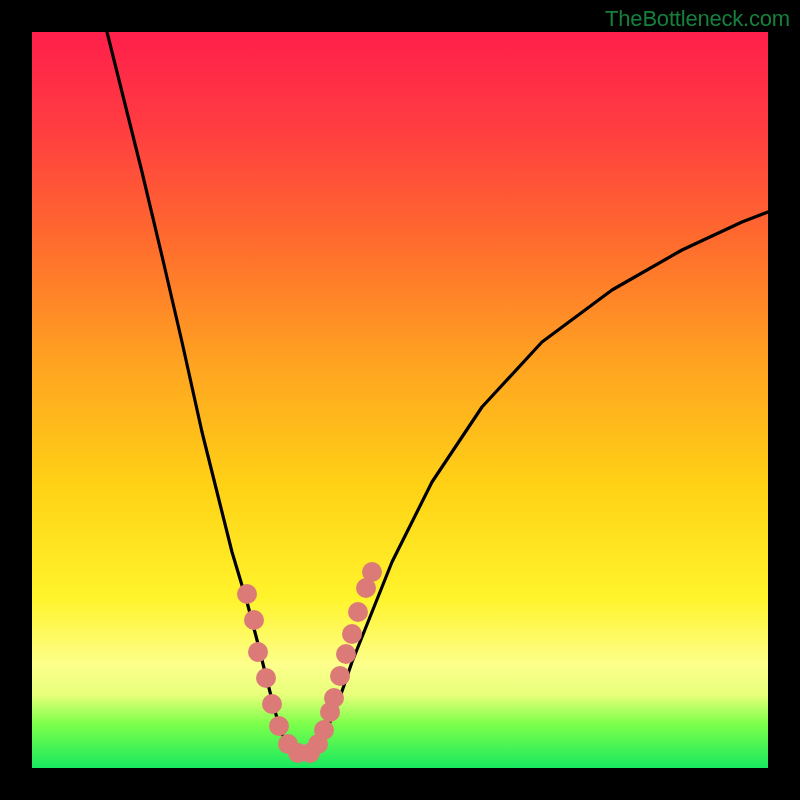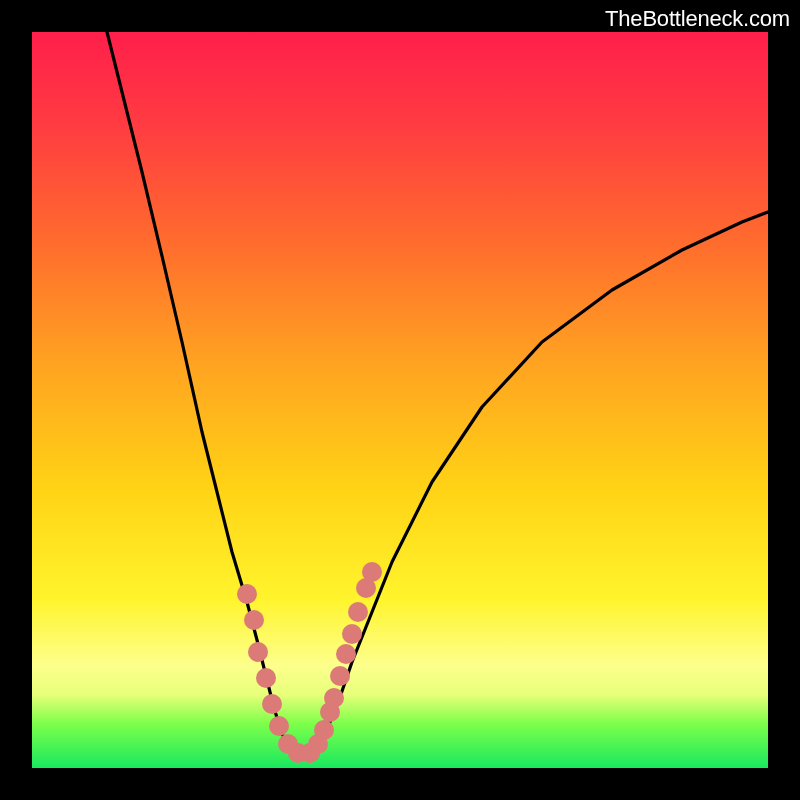--- a/index.html
+++ b/index.html
@@ -37,21 +37,21 @@
       #fdff8c 86%,
       #e8ff7a 90%,
       #7dff4a 94%,
       #18e85f 100%
     );
   }
   .watermark {
     position: absolute;
     top: 6px;
     right: 10px;
-    color: #ffffff;
+    color: #15803d;
     font-size: 22px;
     font-weight: 500;
     letter-spacing: -0.2px;
     user-select: none;
   }
   svg.curves {
     position: absolute;
     left: 0;
     top: 0;
     width: 736px;

